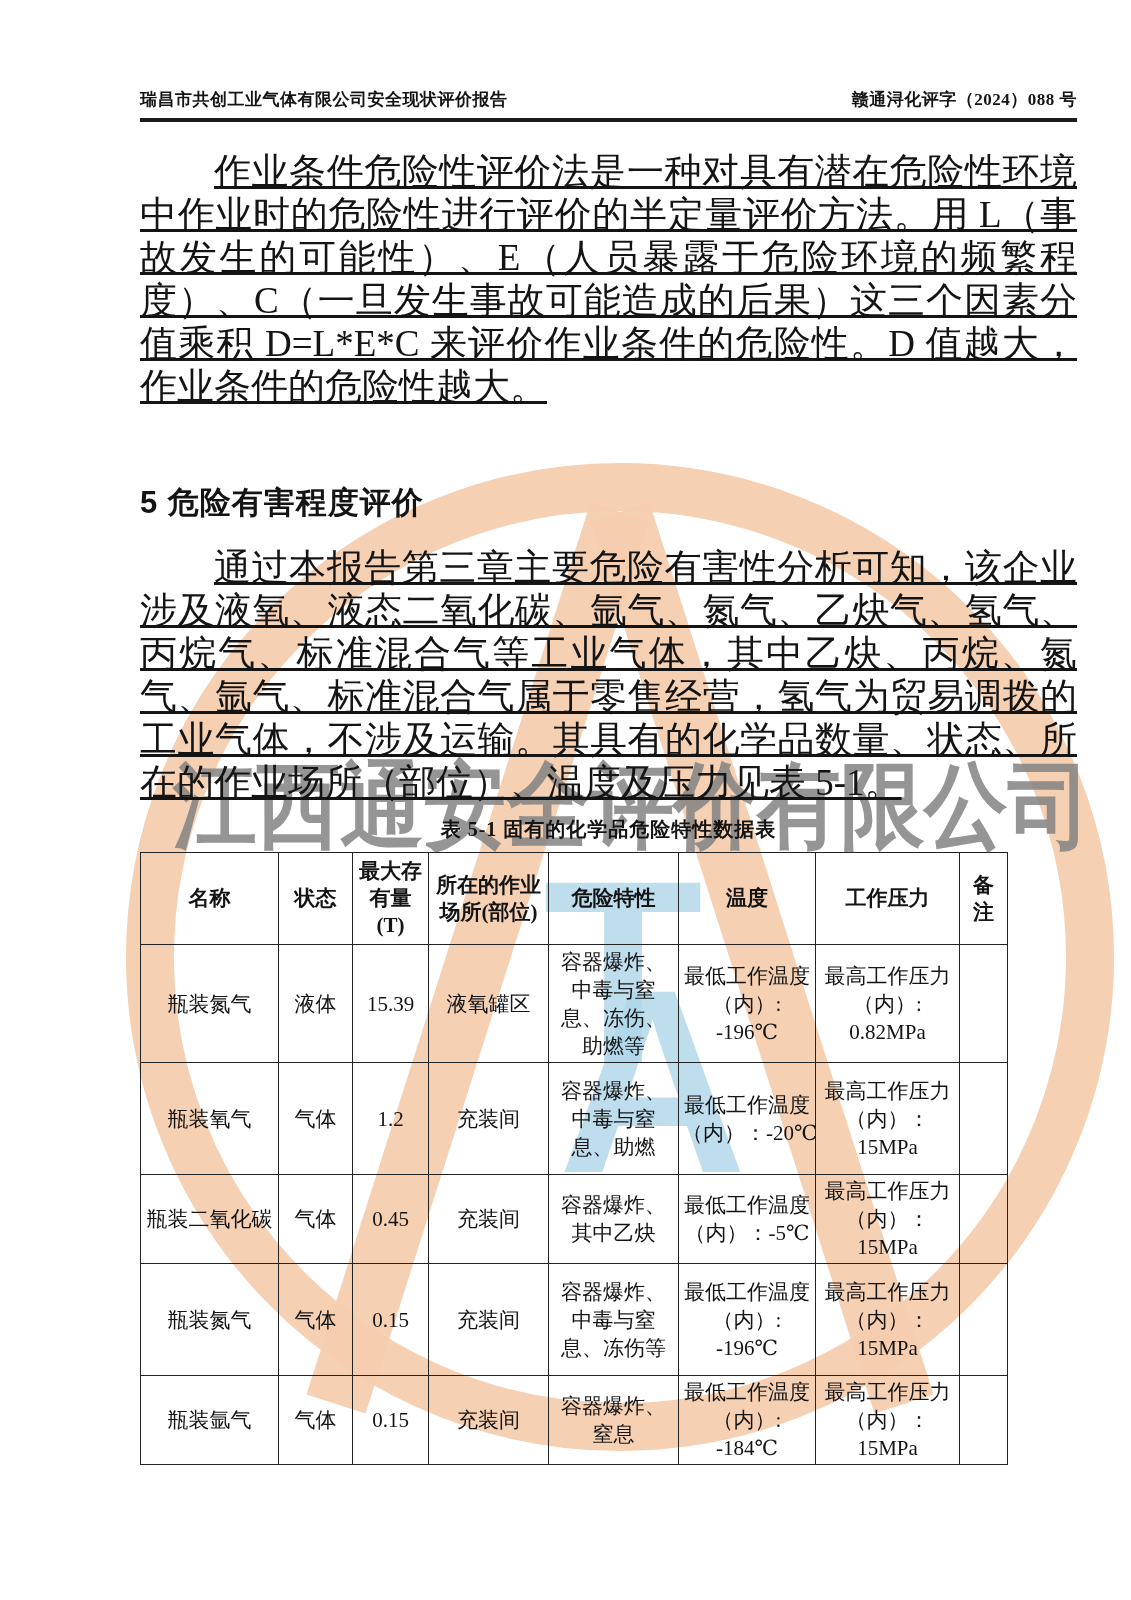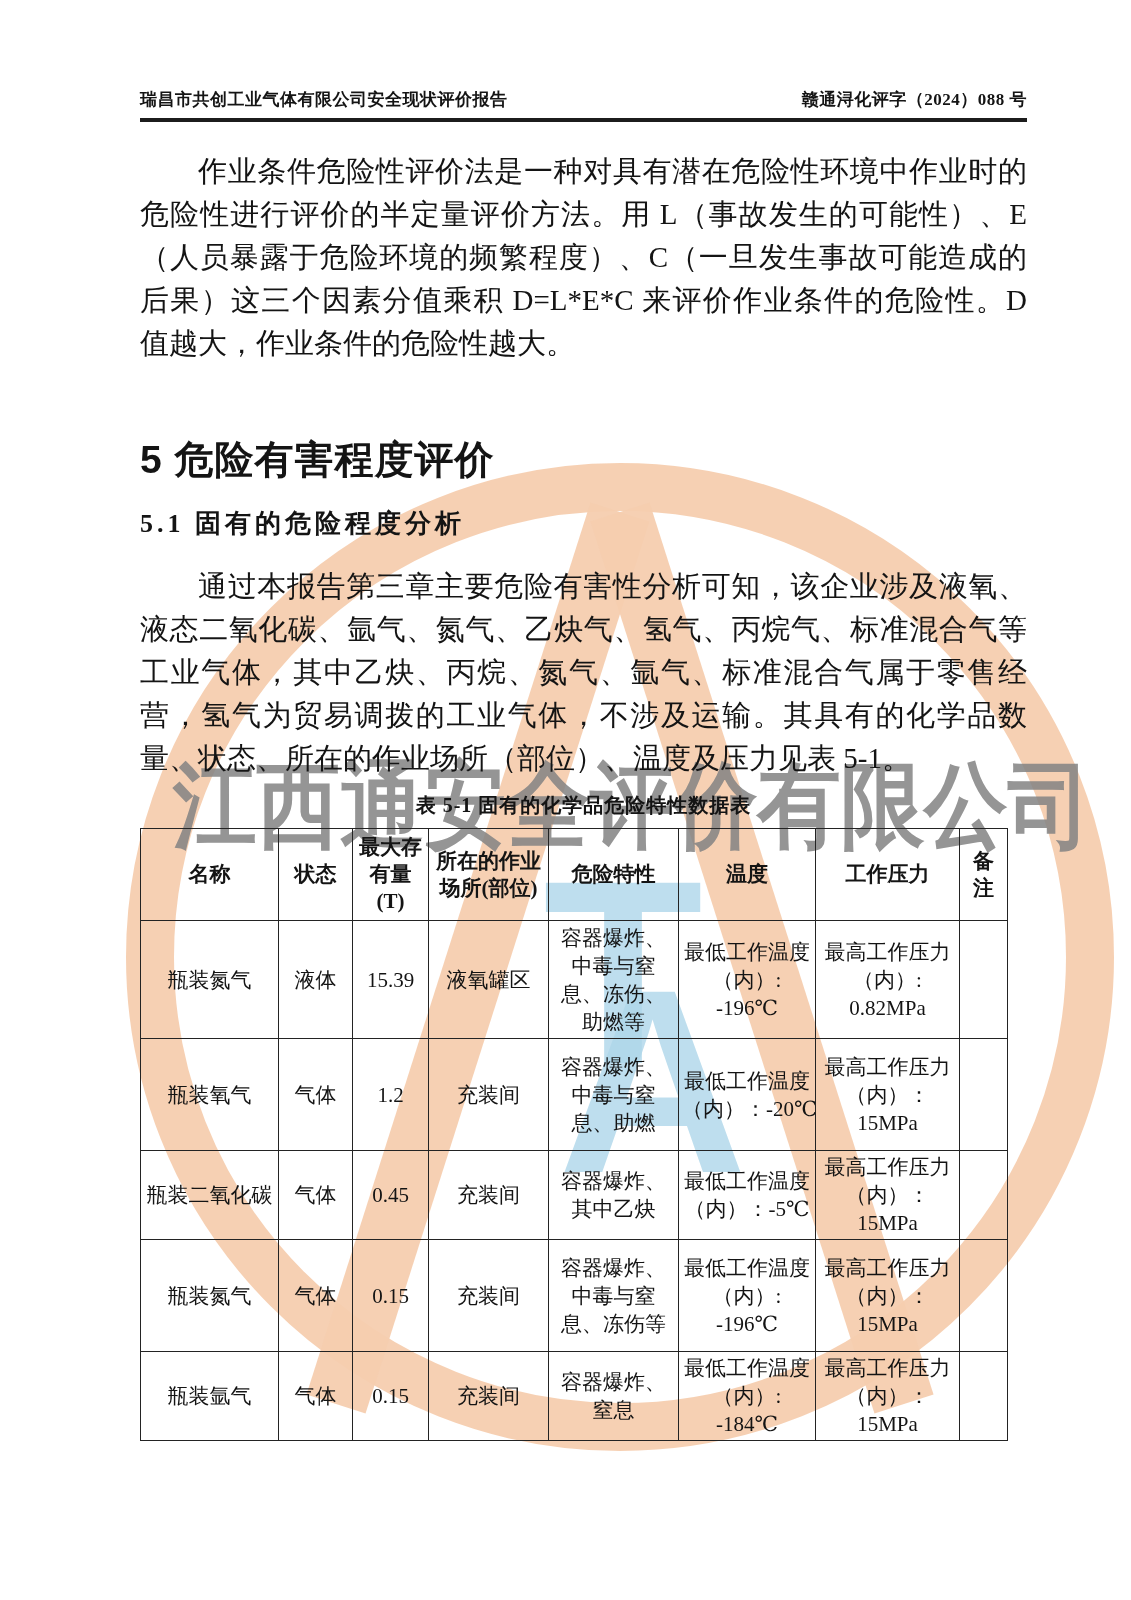--- a/index.html
+++ b/index.html
@@ -6,37 +6,38 @@
   .page{
     position:relative;
     width:1131px;height:1600px;
     margin:0 auto;
     background:#ffffff;
     overflow:hidden;
     font-family:"Liberation Serif","DejaVu Serif",serif;
     color:#141414;
   }
   .watermark{position:absolute;left:0;top:0;z-index:0;pointer-events:none;}
-  .content{position:relative;z-index:1;padding:90px 104px 0 140px;}
+  .content{position:relative;z-index:1;padding:90px 54px 0 140px;}
   .pg-header{display:flex;justify-content:space-between;align-items:flex-end;
     font-size:17px;line-height:19px;}
   .pg-header .left{font-weight:600;letter-spacing:0.5px;}
   .pg-header .right{font-weight:700;letter-spacing:0.5px;}
   .header-rule{margin-top:9px;height:4px;background:#1c1c1c;}
   p.body{
     margin:0;margin-top:28px;
-    font-size:29px;line-height:43px;
+    font-size:37px;line-height:43px;
     text-align:justify;text-justify:inter-ideograph;
     text-indent:2em;
+    text-decoration:underline;
   }
   p.body.second{margin-top:22px;}
   h1.sec{
     margin:0;margin-top:74px;
     font-family:"Liberation Sans","DejaVu Sans",sans-serif;
-    font-size:39px;font-weight:700;letter-spacing:1px;line-height:42px;
+    font-size:31px;font-weight:700;letter-spacing:1px;line-height:42px;
   }
   h2.sec{
     margin:0;margin-top:24px;
     font-size:26px;font-weight:700;letter-spacing:4px;line-height:38px;
   }
   .table-title{
     margin-top:6px;
     text-align:center;font-size:20px;font-weight:700;letter-spacing:1px;line-height:38px;
   }
   table.dtable{
@@ -78,21 +79,20 @@
     <div class="pg-header">
       <span class="left">瑞昌市共创工业气体有限公司安全现状评价报告</span>
       <span class="right">赣通浔化评字（2024）088 号</span>
     </div>
     <div class="header-rule"></div>
 
     <p class="body">作业条件危险性评价法是一种对具有潜在危险性环境中作业时的危险性进行评价的半定量评价方法。用 L（事故发生的可能性）、E（人员暴露于危险环境的频繁程度）、C（一旦发生事故可能造成的后果）这三个因素分值乘积 D=L*E*C 来评价作业条件的危险性。D 值越大，作业条件的危险性越大。</p>
 
     <h1 class="sec">5 危险有害程度评价</h1>
 
-    <h2 class="sec">5.1 固有的危险程度分析</h2>
 
     <p class="body second">通过本报告第三章主要危险有害性分析可知，该企业涉及液氧、液态二氧化碳、氩气、氮气、乙炔气、氢气、丙烷气、标准混合气等工业气体，其中乙炔、丙烷、氮气、氩气、标准混合气属于零售经营，氢气为贸易调拨的工业气体，不涉及运输。其具有的化学品数量、状态、所在的作业场所（部位）、温度及压力见表 5-1。</p>
 
     <div class="table-title">表 5-1  固有的化学品危险特性数据表</div>
 
     <table class="dtable">
       <colgroup>
         <col style="width:138px">
           <col style="width:74px">
           <col style="width:76px">

